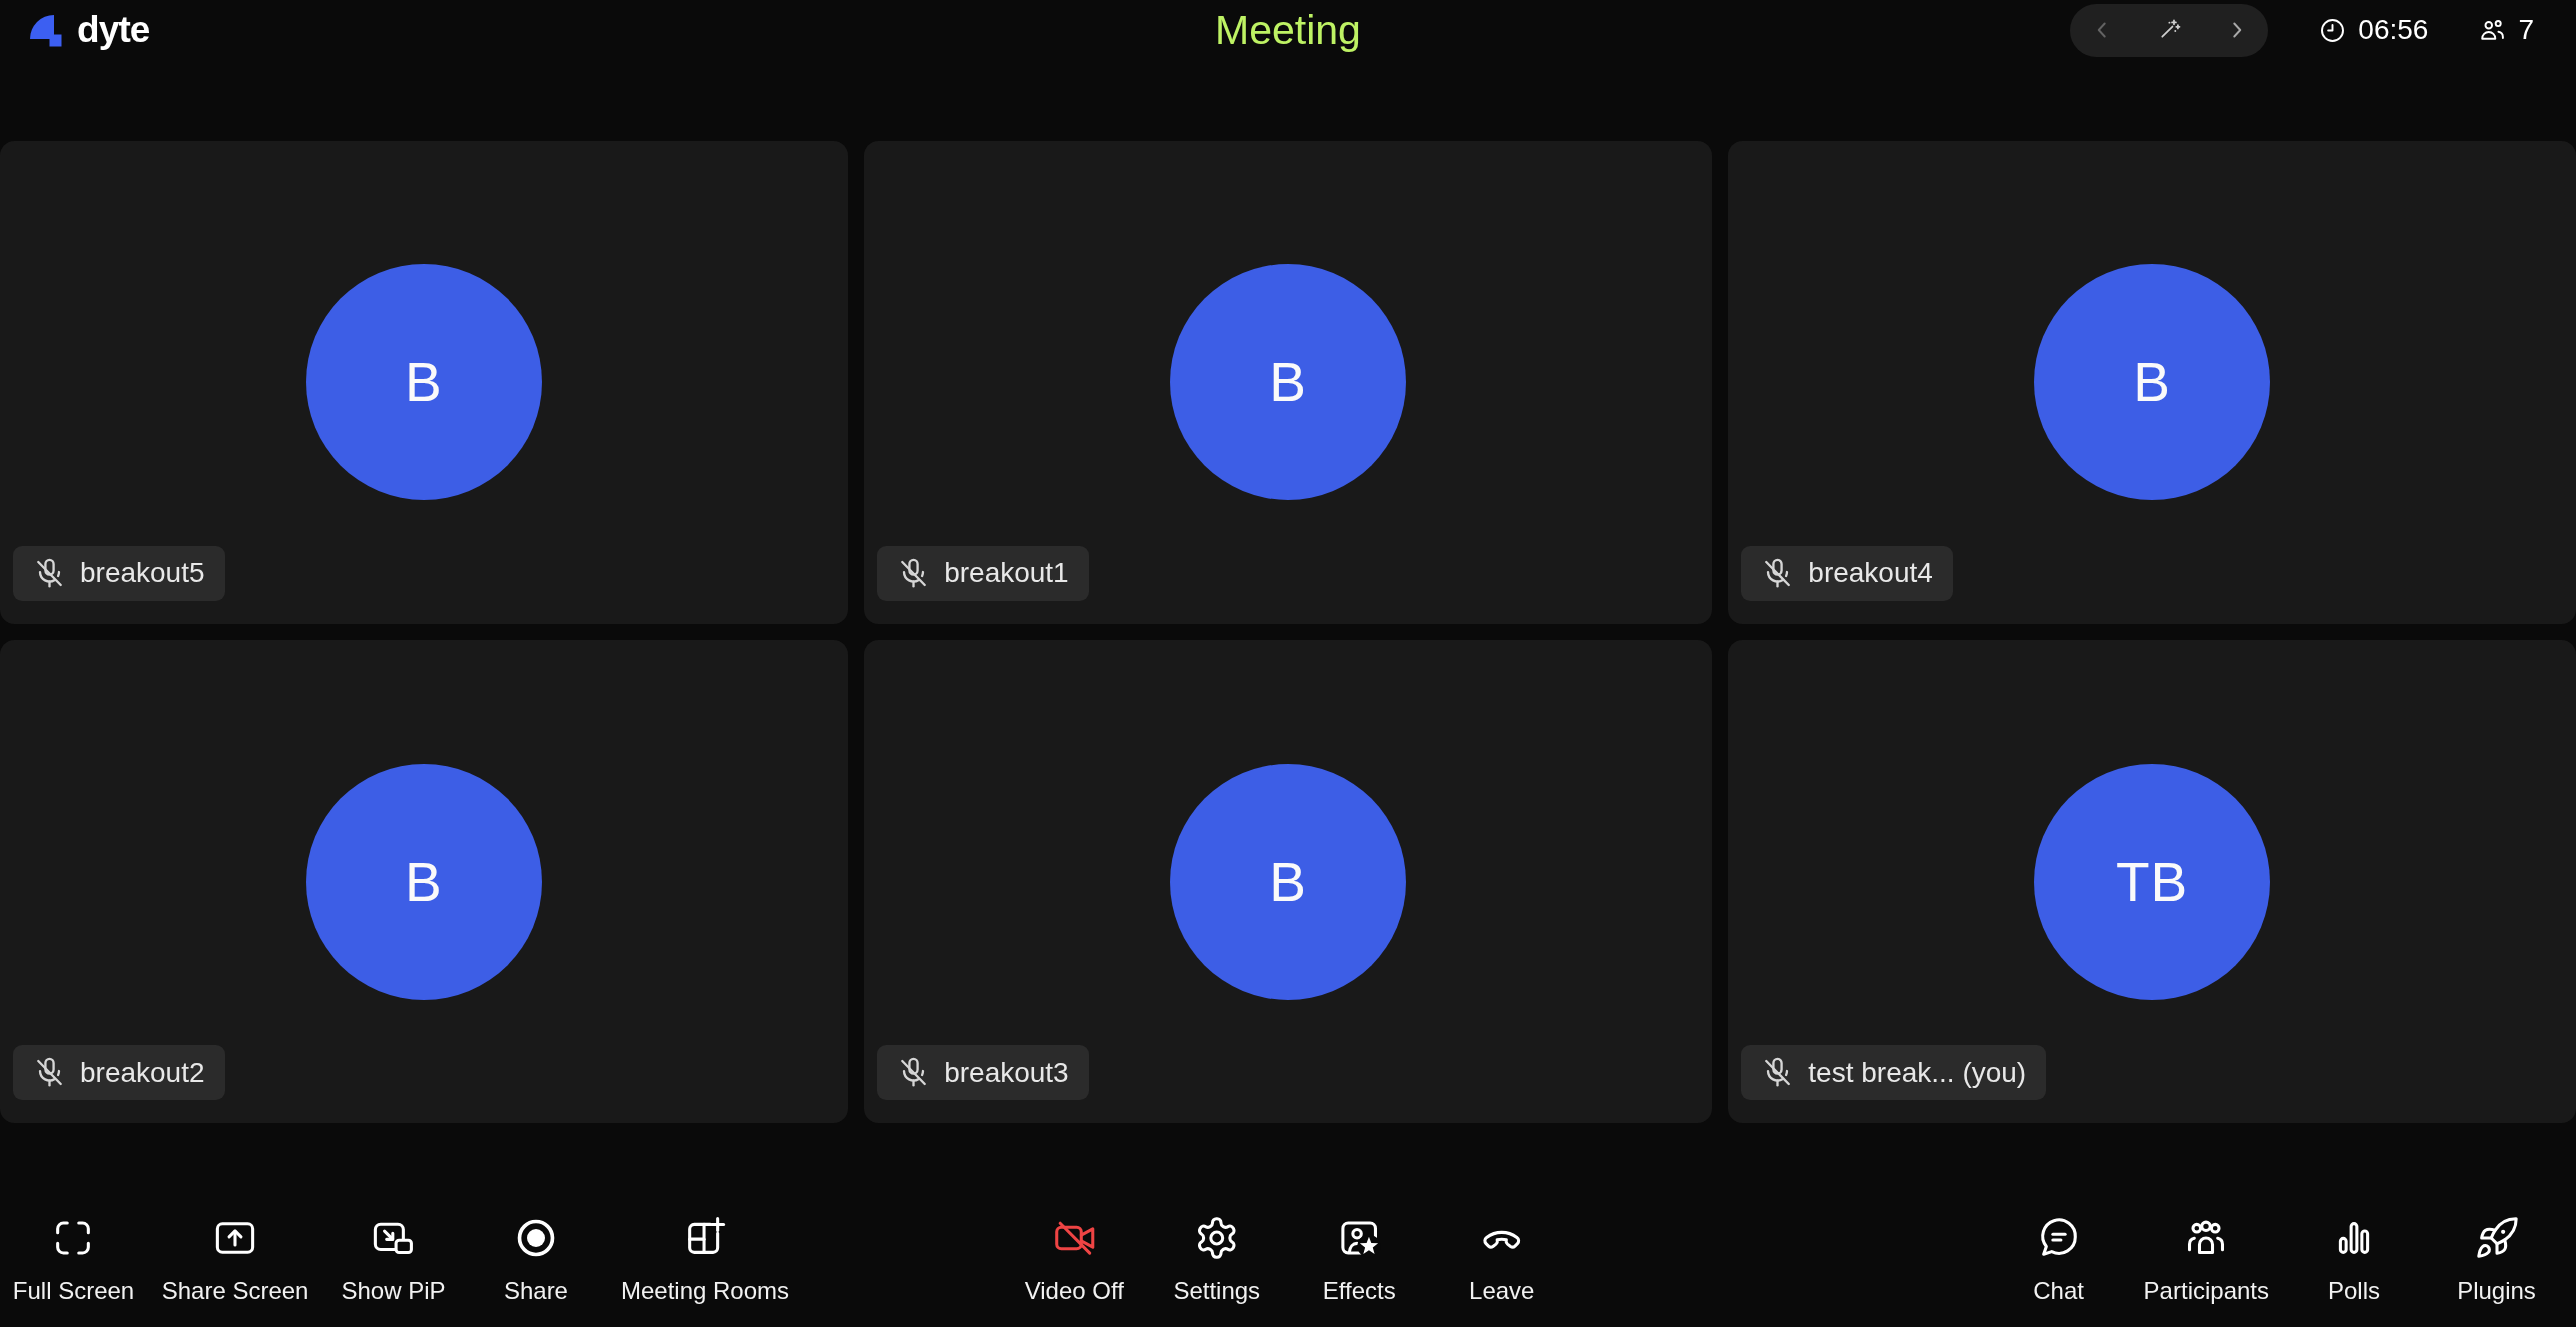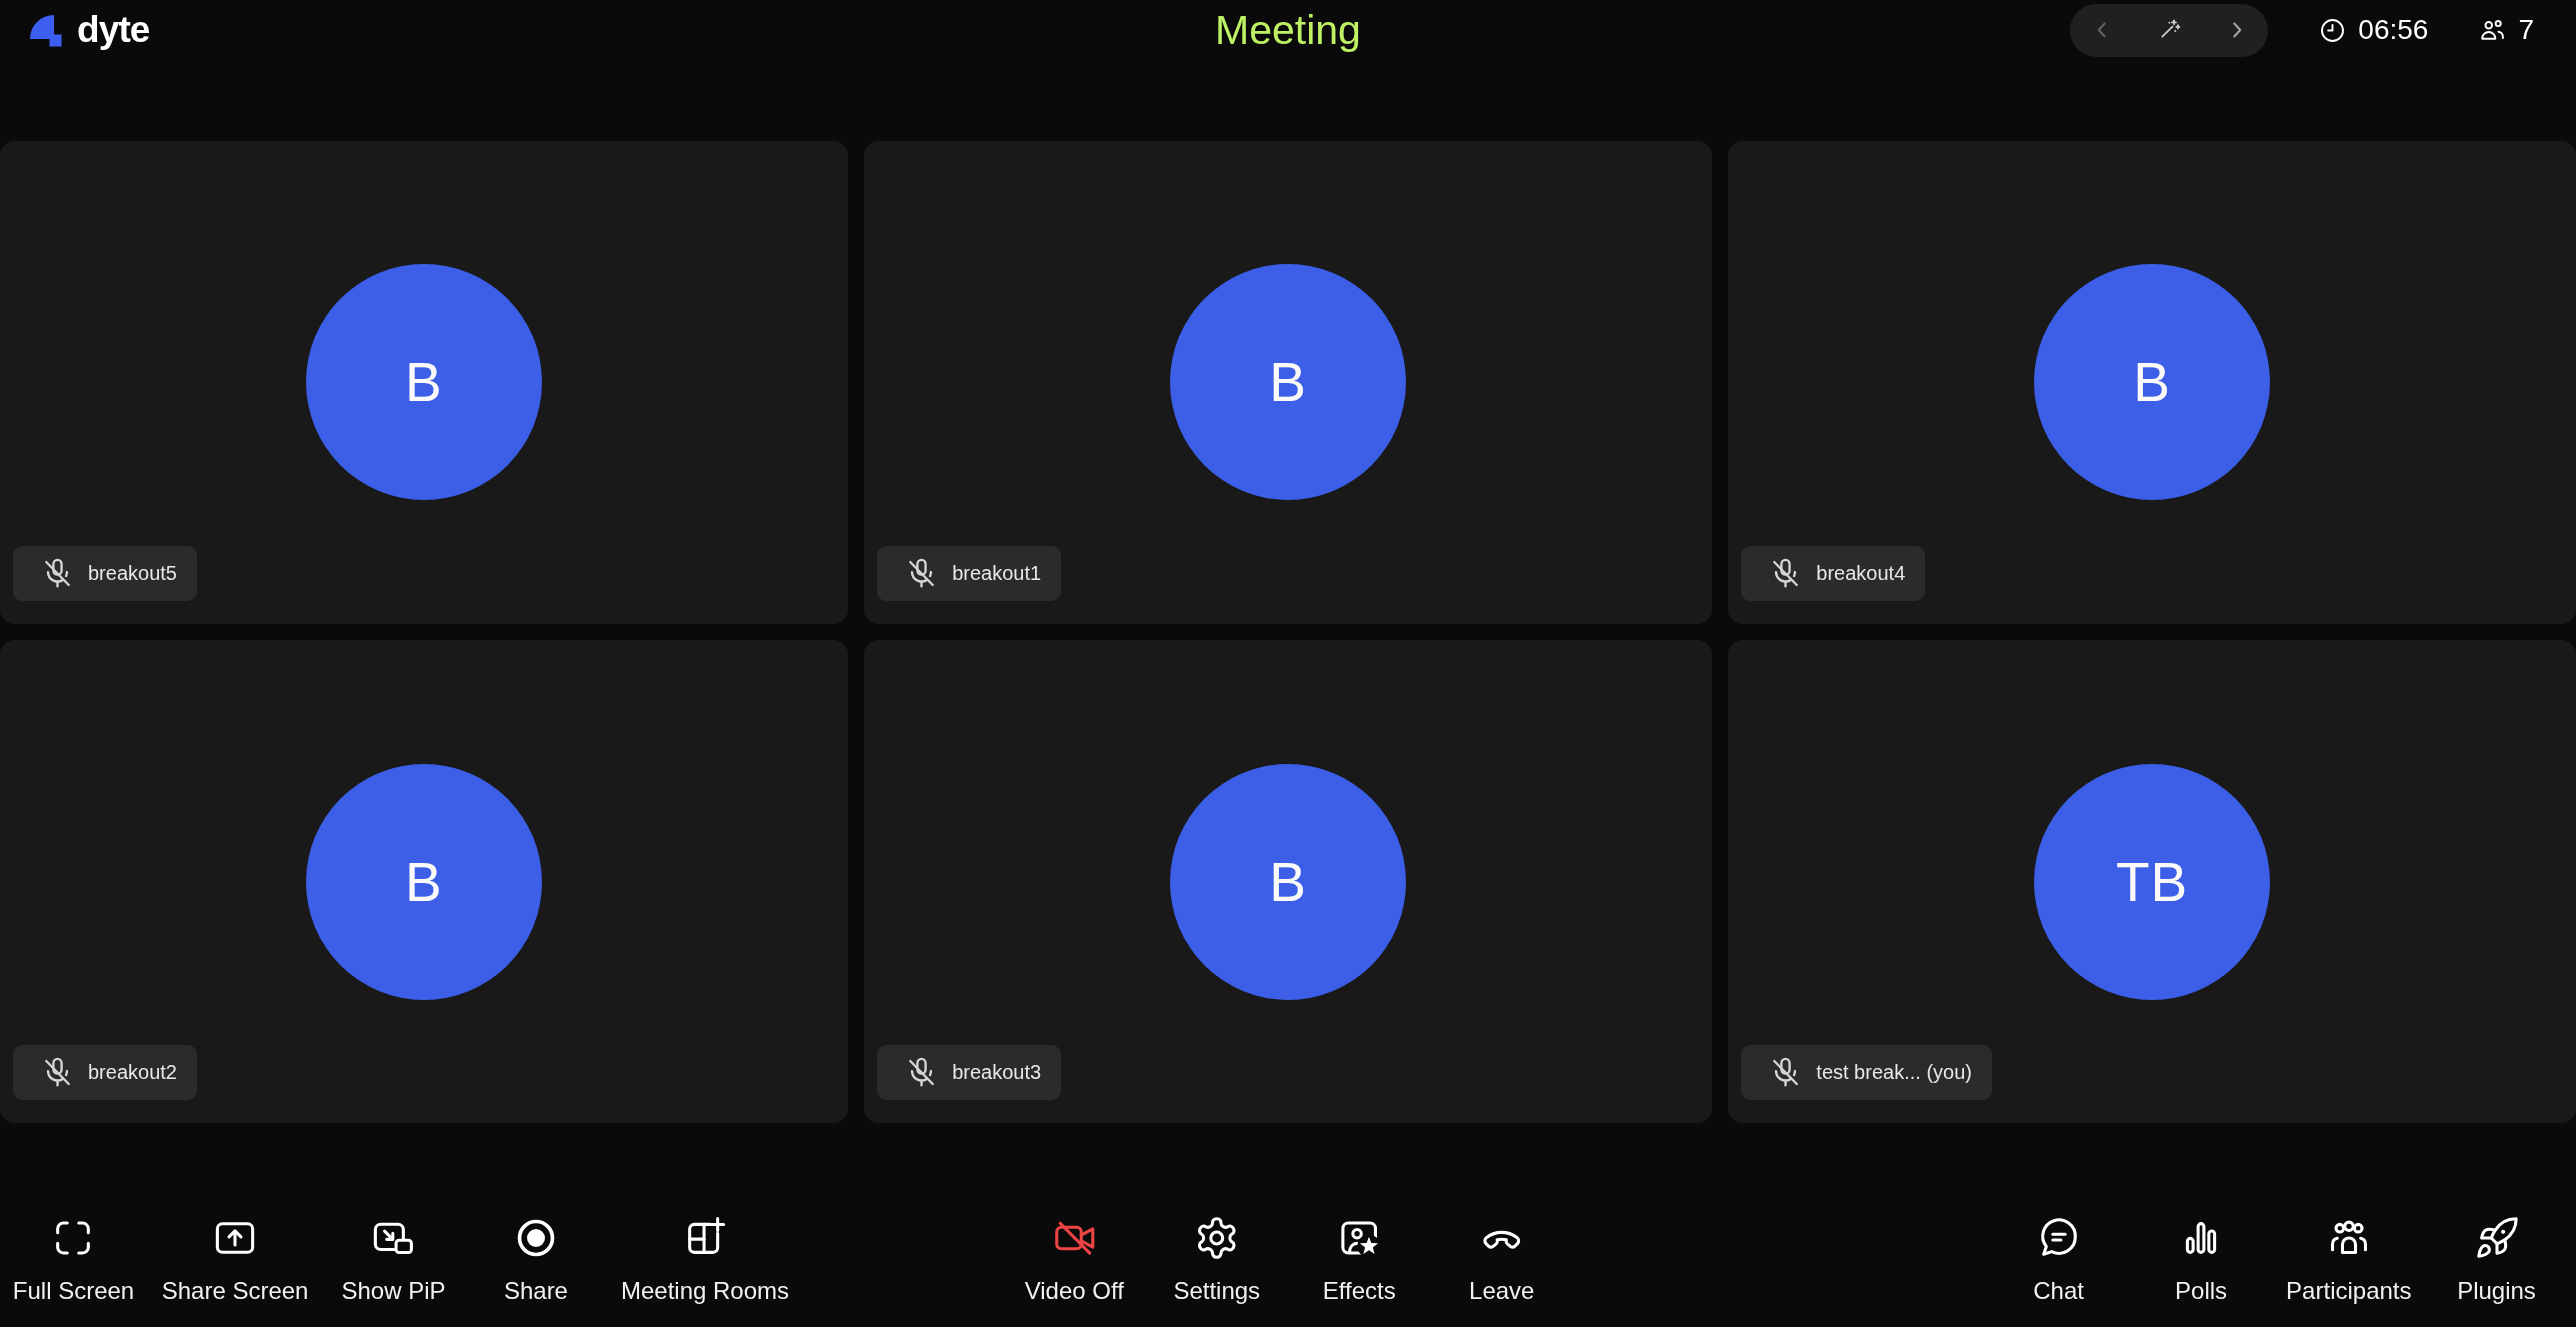--- a/index.html
+++ b/index.html
@@ -29,21 +29,21 @@
   .chev-left{color:#636363;}
   .wand{color:#cfcfcf;}
   .chev-right{color:#a8a8a8;}
   .meta{display:flex;align-items:center;gap:11px;font-size:28px;color:#fff;}
   .meta svg{width:29px;height:29px;color:#fff;}
 
   
   .grid{position:absolute;top:141px;left:0;width:2576px;height:982px;display:grid;grid-template-columns:repeat(3,1fr);grid-template-rows:repeat(2,1fr);gap:16.5px;}
   .tile{position:relative;background:var(--tile-bg);border-radius:14.6px;display:flex;align-items:center;justify-content:center;}
   .avatar{width:236px;height:236px;border-radius:50%;background:var(--accent);display:flex;align-items:center;justify-content:center;font-size:55px;font-weight:400;color:#fafafa;letter-spacing:0.9px;}
-  .name-pill{position:absolute;left:13px;bottom:23px;display:flex;align-items:center;gap:13px;background:var(--pill-bg);border-radius:9.2px;padding:10px 20px 10px 27px;font-size:20px;color:var(--text-soft);}
+  .name-pill{position:absolute;left:13px;bottom:23px;display:flex;align-items:center;gap:13px;background:var(--pill-bg);border-radius:9.2px;padding:10px 20px 10px 19px;font-size:28px;color:var(--text-soft);}
   .name-pill svg{width:35px;height:35px;color:#d6d6d6;flex:none;}
 
   
   .controls{position:absolute;left:0;right:0;bottom:0;height:137px;}
   .ctl-group{position:absolute;bottom:0;display:flex;align-items:flex-end;gap:5.5px;}
   .ctl-left{left:1.8px;}
   .ctl-center{left:50%;transform:translateX(-50%);}
   .ctl-right{right:11px;}
   .ctl-btn{min-width:137px;padding:0 11px 24px 11px;display:flex;flex-direction:column;align-items:center;gap:18.3px;background:none;border:none;color:#fff;cursor:pointer;font-family:inherit;}
   .ctl-btn svg{width:46px;height:46px;color:#fff;}
@@ -281,39 +281,39 @@
       <button class="ctl-btn">
         <svg class="stroke" viewBox="0 0 24 24">
           <path d="M20.5 11.5a8.5 8.5 0 0 1-12.3 7.6L4 20.5l1.4-4.1a8.5 8.5 0 1 1 15.1-4.9z"></path>
           <path d="M8.8 10h6.4"></path>
             <path d="M8.8 13h4.2"></path>
         </svg>
         <span class="ctl-label">Chat</span>
       </button>
       <button class="ctl-btn">
         <svg class="stroke" viewBox="0 0 24 24">
-          <rect x="4.9" y="12.2" width="3" height="7.3" rx="1.5"></rect>
-          <rect x="10.5" y="4.5" width="3" height="15" rx="1.5"></rect>
-          <rect x="16.1" y="8.3" width="3" height="11.2" rx="1.5"></rect>
-        </svg>
-        <span class="ctl-label">Polls</span>
-      </button>
-      <button class="ctl-btn">
-        <svg class="stroke" viewBox="0 0 24 24">
           <circle cx="7.2" cy="6.9" r="2"></circle>
             <circle cx="12" cy="5.9" r="2.2"></circle>
             <circle cx="16.8" cy="6.9" r="2"></circle>
           <path d="M8.6 19.6v-4.2a3.4 3.4 0 0 1 6.8 0v4.2z"></path>
           <path d="M3.4 18.1v-2.9a3.2 3.2 0 0 1 2.5-3.1"></path>
           <path d="M20.6 18.1v-2.9a3.2 3.2 0 0 0-2.5-3.1"></path>
         </svg>
         <span class="ctl-label">Participants</span>
       </button>
       <button class="ctl-btn">
         <svg class="stroke" viewBox="0 0 24 24">
+          <rect x="4.9" y="12.2" width="3" height="7.3" rx="1.5"></rect>
+          <rect x="10.5" y="4.5" width="3" height="15" rx="1.5"></rect>
+          <rect x="16.1" y="8.3" width="3" height="11.2" rx="1.5"></rect>
+        </svg>
+        <span class="ctl-label">Polls</span>
+      </button>
+      <button class="ctl-btn">
+        <svg class="stroke" viewBox="0 0 24 24">
           <path d="M4.5 16.5c-1.5 1.26-2 5-2 5s3.74-.5 5-2c.71-.84.7-2.13-.09-2.91a2.18 2.18 0 0 0-2.91-.09z"></path>
           <path d="m12 15-3-3a22 22 0 0 1 2-3.95A12.88 12.88 0 0 1 22 2c0 2.72-.78 7.5-6 11a22.35 22.35 0 0 1-4 2z"></path>
           <path d="M9 12H4s.55-3.03 2-4c1.62-1.08 5 0 5 0"></path>
           <path d="M12 15v5s3.03-.55 4-2c1.08-1.62 0-5 0-5"></path>
           <circle cx="15.2" cy="8.8" r="1.1" fill="currentColor" stroke="none"></circle>
         </svg>
         <span class="ctl-label">Plugins</span>
       </button>
     </div>
 

